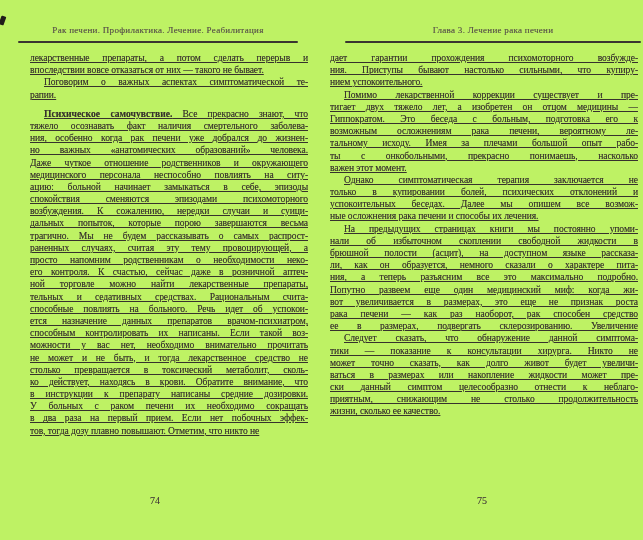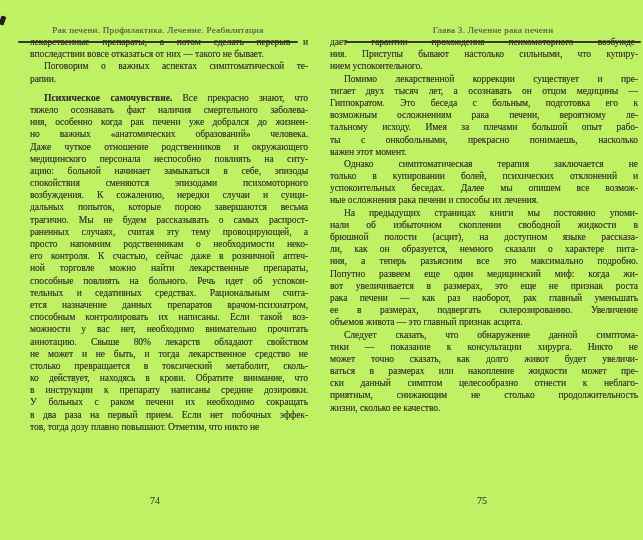--- a/index.html
+++ b/index.html
@@ -25,25 +25,26 @@
   #page-right .running-head { left:23px; width:296px; }
 
   .head-rule {
     position:absolute; top:41px; height:2px;
     background:#3a3530; border-radius:1px;
   }
   #page-left  .head-rule { left:18px; width:280px; }
   #page-right .head-rule { left:23px; width:296px; }
 
   .body-text {
-    position:absolute; top:36px;
+    position:absolute; top:52px;
     font-size:9.6px; line-height:12.2px;
     color:#37322d;
     letter-spacing:-0.1px;
     text-shadow:0 0 .6px rgba(62,54,45,.55);
+    text-decoration:underline;
   }
   #page-left  .body-text { left:30px; width:278px; }
   #page-right .body-text { left:8px;  width:308px; }
 
   .line {
     height:12.2px; overflow:hidden;
     text-align:justify; text-align-last:justify;
   }
   .line.last   { text-align-last:left; }
   .line.indent { text-indent:14px; }
@@ -85,65 +86,63 @@
         <div class="line">медицинского персонала неспособно повлиять на ситу-</div>
         <div class="line">ацию: больной начинает замыкаться в себе, эпизоды</div>
         <div class="line">спокойствия сменяются эпизодами психомоторного</div>
         <div class="line">возбуждения. К сожалению, нередки случаи и суици-</div>
         <div class="line">дальных попыток, которые порою завершаются весьма</div>
         <div class="line">трагично. Мы не будем рассказывать о самых распрост-</div>
         <div class="line">раненных случаях, считая эту тему провоцирующей, а</div>
         <div class="line">просто напомним родственникам о необходимости неко-</div>
         <div class="line">его контроля. К счастью, сейчас даже в розничной аптеч-</div>
         <div class="line">ной торговле можно найти лекарственные препараты,</div>
+        <div class="line">тельных и седативных средствах. Рациональным счита-</div>
         <div class="line">способные повлиять на больного. Речь идет об успокои-</div>
-        <div class="line">тельных и седативных средствах. Рациональным счита-</div>
         <div class="line">ется назначение данных препаратов врачом-психиатром,</div>
         <div class="line">способным контролировать их написаны. Если такой воз-</div>
         <div class="line">можности у вас нет, необходимо внимательно прочитать</div>
-        <div class="line">аннотацию. Свыше 80% лекарств обладают свойством</div>
         <div class="line">не может и не быть, и тогда лекарственное средство не</div>
         <div class="line">столько превращается в токсический метаболит, сколь-</div>
         <div class="line">ко действует, находясь в крови. Обратите внимание, что</div>
         <div class="line">в инструкции к препарату написаны средние дозировки.</div>
         <div class="line">У больных с раком печени их необходимо сокращать</div>
         <div class="line">в два раза на первый прием. Если нет побочных эффек-</div>
         <div class="line last">тов, тогда дозу плавно повышают. Отметим, что никто не</div>
       </div>
     <div class="pagenum">74</div>
   </div>
 
   <div class="page" id="page-right">
     <div class="running-head">Глава 3. Лечение рака печени</div>
     <div class="head-rule"></div>
     <div class="body-text" id="right-body">
         <div class="line">дает гарантии прохождения психомоторного возбужде-</div>
         <div class="line">ния. Приступы бывают настолько сильными, что купиру-</div>
         <div class="line last">нием успокоительного.</div>
         <div class="line indent">Помимо лекарственной коррекции существует и пре-</div>
-        <div class="line">тигает двух тысяч лет, а осознавать он отцом медицины —</div>
+        <div class="line">тигает двух тяжело лет, а изобретен он отцом медицины —</div>
         <div class="line">Гиппократом. Это беседа с больным, подготовка его к</div>
         <div class="line">возможным осложнениям рака печени, вероятному ле-</div>
         <div class="line">тальному исходу. Имея за плечами большой опыт рабо-</div>
         <div class="line">ты с онкобольными, прекрасно понимаешь, насколько</div>
         <div class="line last">важен этот момент.</div>
         <div class="line indent">Однако симптоматическая терапия заключается не</div>
         <div class="line">только в купировании болей, психических отклонений и</div>
         <div class="line">успокоительных беседах. Далее мы опишем все возмож-</div>
         <div class="line last">ные осложнения рака печени и способы их лечения.</div>
         <div class="line indent">На предыдущих страницах книги мы постоянно упоми-</div>
         <div class="line">нали об избыточном скоплении свободной жидкости в</div>
         <div class="line">брюшной полости (асцит), на доступном языке рассказа-</div>
         <div class="line">ли, как он образуется, немного сказали о характере пита-</div>
         <div class="line">ния, а теперь разъясним все это максимально подробно.</div>
         <div class="line">Попутно развеем еще один медицинский миф: когда жи-</div>
         <div class="line">вот увеличивается в размерах, это еще не признак роста</div>
-        <div class="line">рака печени — как раз наоборот, рак главный уменьшать</div>
+        <div class="line">рака печени — как раз наоборот, рак способен средство</div>
         <div class="line">ее в размерах, подвергать склерозированию. Увеличение</div>
-        <div class="line last">объемов живота — это главный признак асцита.</div>
         <div class="line indent">Следует сказать, что обнаружение данной симптома-</div>
         <div class="line">тики — показание к консультации хирурга. Никто не</div>
         <div class="line">может точно сказать, как долго живот будет увеличи-</div>
         <div class="line">ваться в размерах или накопление жидкости может пре-</div>
         <div class="line">ски данный симптом целесообразно отнести к неблаго-</div>
         <div class="line">приятным, снижающим не столько продолжительность</div>
         <div class="line last">жизни, сколько ее качество.</div>
       </div>
     <div class="pagenum">75</div>
   </div>

